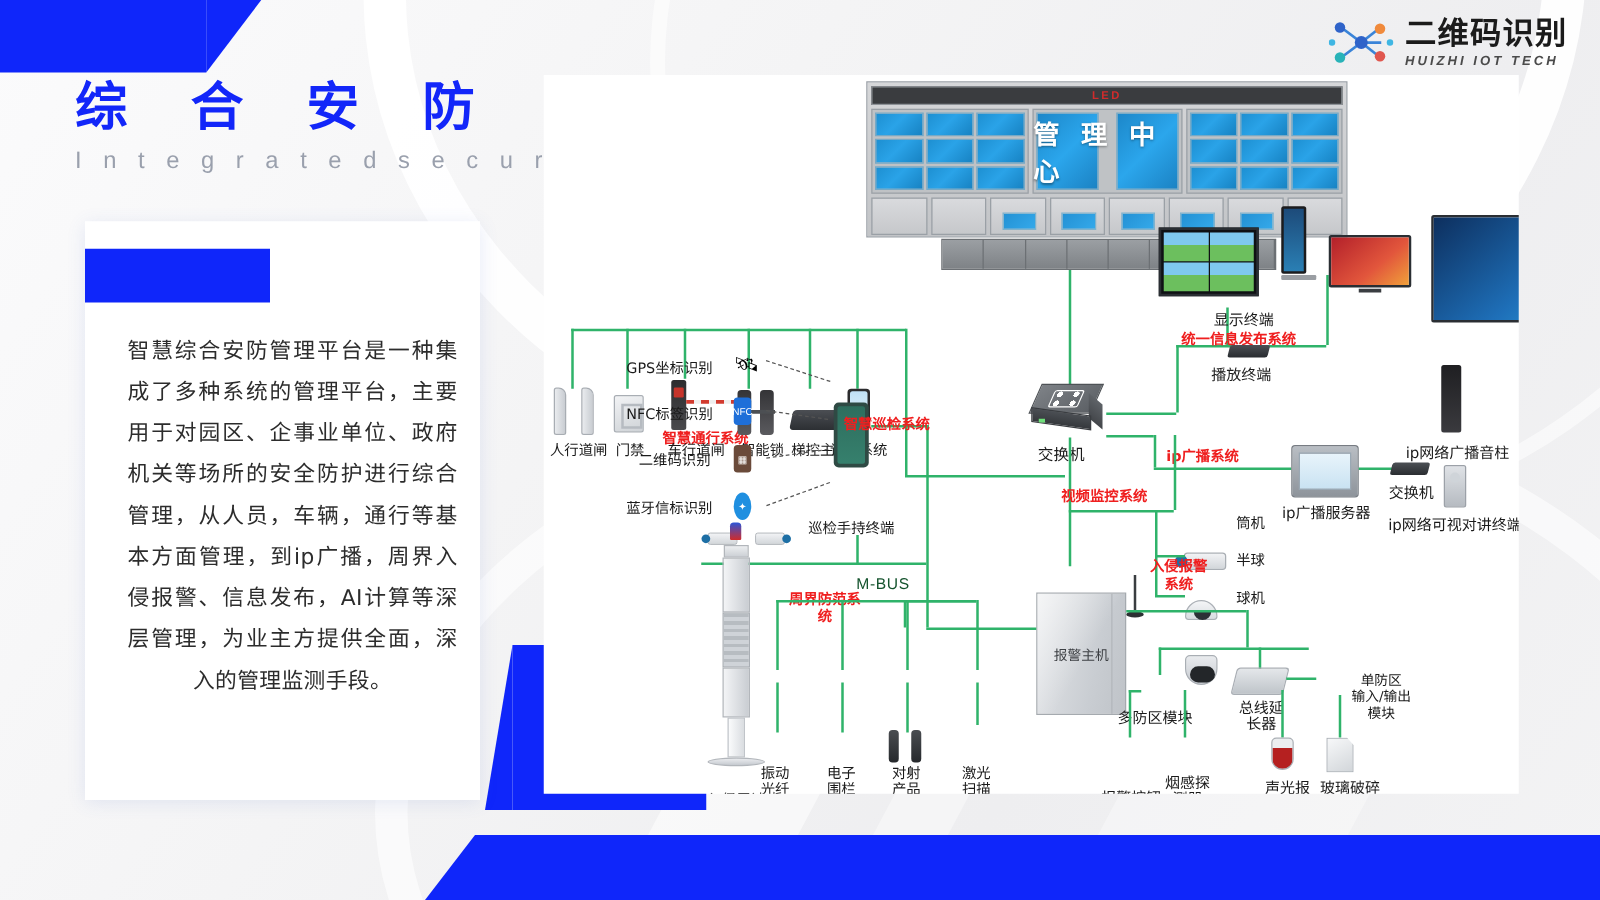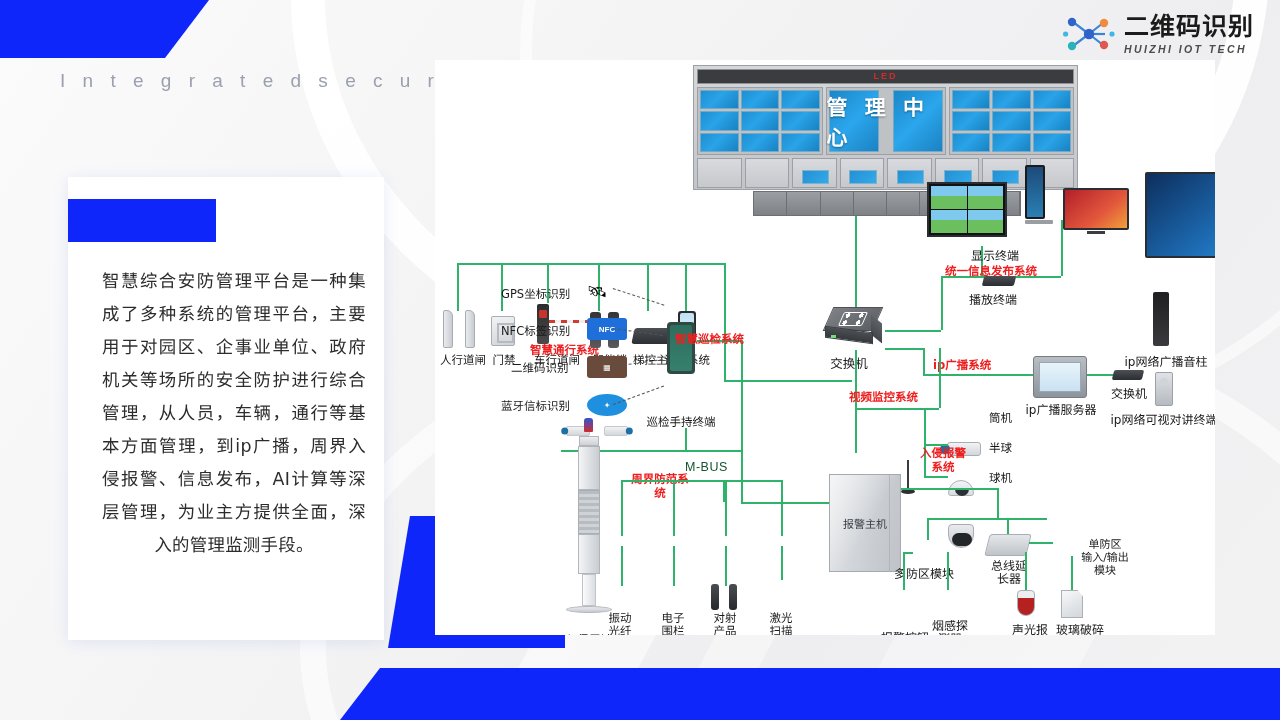--- a/index.html
+++ b/index.html
@@ -196,21 +196,21 @@
   .access-ctrl::after { content:""; position:absolute; left:5px; top:6px; width:13px; height:16px; border:2px solid #b6bbc1; }
   .kiosk { width:12px; height:40px; background:linear-gradient(180deg,#2c2c2e,#4a4a4d); border-radius:2px; position:relative; }
   .kiosk::after { content:""; position:absolute; left:2px; top:6px; width:8px; height:8px; background:#c6342b; border-radius:1px; }
   .barrier-arm { position:absolute; height:3px; background:repeating-linear-gradient(90deg,#d23b2f 0 6px,#eee 6px 12px); }
   .smartlock { width:11px; height:36px; background:linear-gradient(180deg,#343437,#5a5a5e); border-radius:3px; }
   .liftbox { width:40px; height:16px; background:linear-gradient(180deg,#4b4e53,#2c2f33); border-radius:3px; transform:skewX(-12deg); }
   .phone { width:18px; height:32px; background:#2b2b2d; border-radius:3px; padding:2px; }
   .phone i { display:block; width:100%; height:100%; background:linear-gradient(180deg,#bfe0f5,#eaf5fb); border-radius:2px; }
   .pda { width:28px; height:52px; background:#2f4a44; border-radius:4px; padding:3px; }
   .pda i { display:block; width:100%; height:100%; background:linear-gradient(180deg,#2e6e5e,#36806d); border-radius:2px; }
-  .badge-sq { width:40px; height:22px; border-radius:3px; display:flex; align-items:center; justify-content:center; font-size:8px; color:#fff; font-weight:700; }
+  .badge-sq { width:14px; height:22px; border-radius:3px; display:flex; align-items:center; justify-content:center; font-size:8px; color:#fff; font-weight:400; }
   .nfc { background:#1e6fd9; }
   .qr { background:#6a4a3a; }
   .bt { background:#1f8fe0; border-radius:50%; }
   .sat { font-size:16px; }
 
   .monitor { background:#15181c; border:2px solid #2a2e33; border-radius:2px; }
   .mon-scr { width:100%; height:100%; }
   .scr-a { background:linear-gradient(180deg,#7fc9ef 0 45%, #6cbf5e 45% 100%); }
   .scr-b { background:linear-gradient(140deg,#0d2f5e,#1e6fb8 60%,#2ea3e0); }
   .scr-c { background:linear-gradient(140deg,#b3202a,#e2563c 60%,#f0a03a); }
@@ -325,20 +325,21 @@
       <circle cx="2.6" cy="20" r="2.6" fill="#3fb6e3"></circle>
       <circle cx="49" cy="20" r="2.6" fill="#3fb6e3"></circle>
     </svg>
     <div class="logo-text">
       <div class="logo-cn">二维码识别</div>
       <div class="logo-en">HUIZHI IOT TECH</div>
     </div>
   </div>
 
   <div class="title-block">
+    <div class="main-title">综 合 安 防</div>
     <div class="sub-title">I n t e g r a t e d   s e c u r i t y</div>
   </div>
 
   <div class="info-card">
     <div class="info-badge"></div>
     <div class="info-text">智慧综合安防管理平台是一种集成了多种系统的管理平台，主要用于对园区、企事业单位、政府机关等场所的安全防护进行综合管理，从人员，车辆，通行等基本方面管理，到ip广播，周界入侵报警、信息发布，AI计算等深层管理，为业主方提供全面，深入的管理监测手段。</div>
   </div>
 
   <div class="diagram">
 

